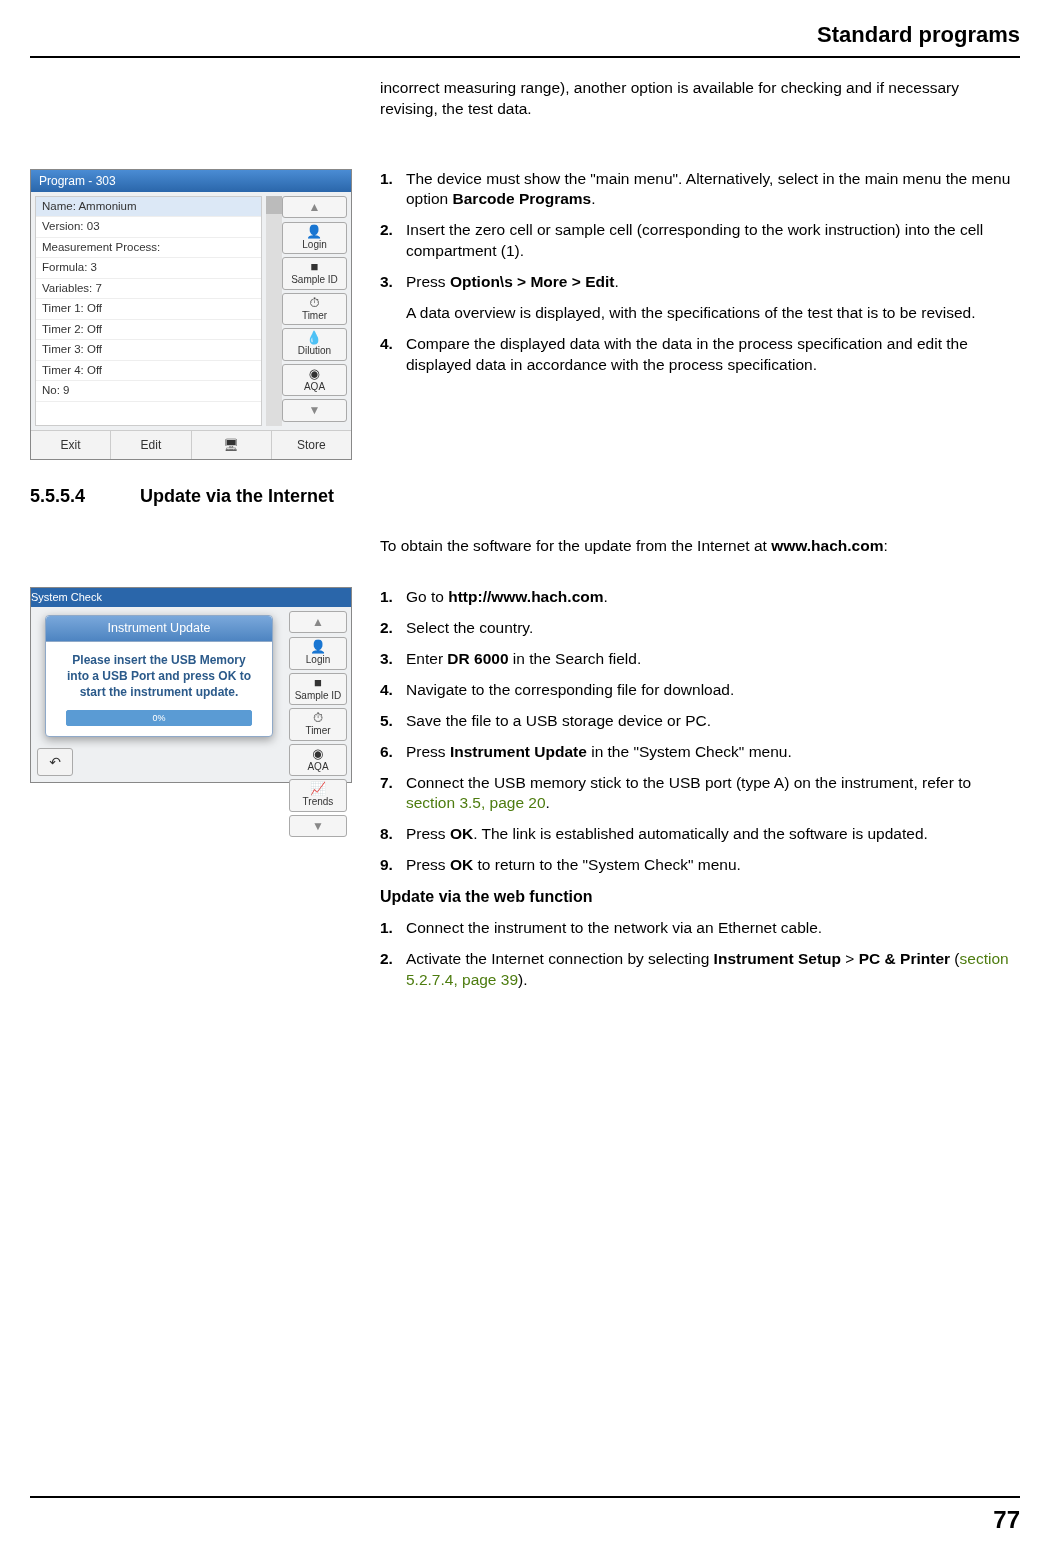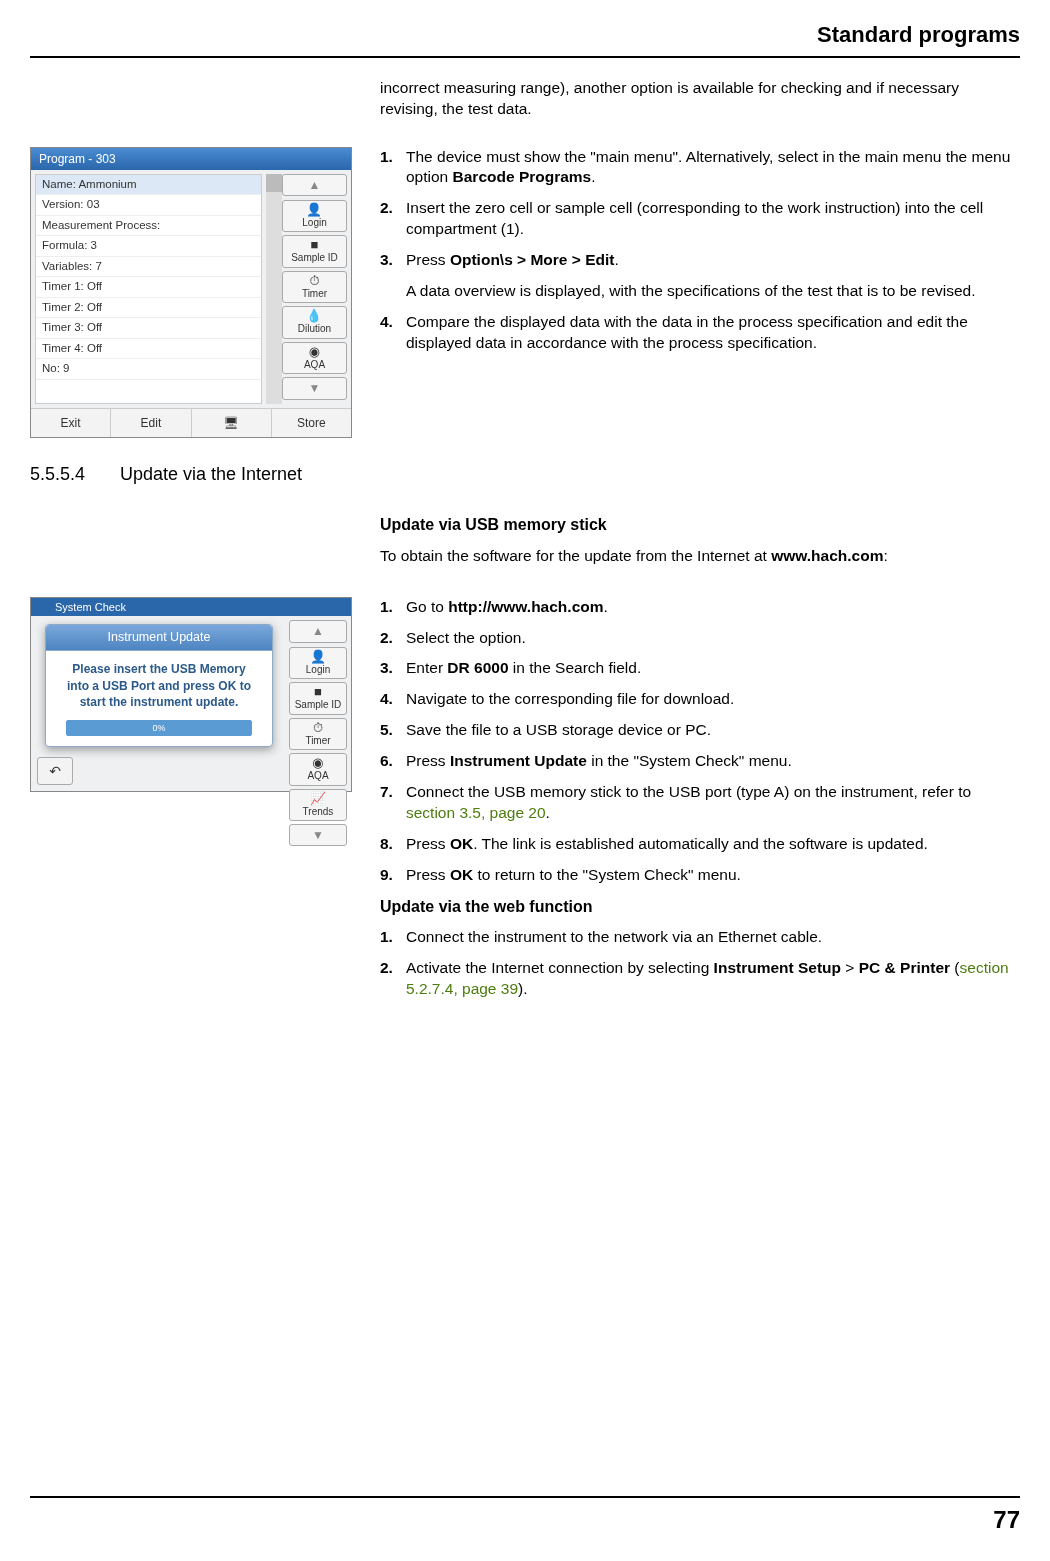--- a/index.html
+++ b/index.html
@@ -42,44 +42,45 @@
   .leftcol {
     width: 330px;
     flex-shrink: 0;
   }
   .rightcol {
     flex: 1;
     padding-left: 20px;
   }
   .intro-fragment {
     margin-left: 350px;
-    margin-bottom: 27px;
+    margin-bottom: 49px;
   }
   ol.steps {
     list-style: none;
     padding: 0;
     margin: 0;
   }
   ol.steps > li {
     display: flex;
     margin-bottom: 10px;
   }
   ol.steps > li .num {
     font-weight: bold;
     width: 26px;
     flex-shrink: 0;
   }
   ol.steps > li .txt { flex: 1; }
   .bold { font-weight: bold; }
   .link { color: #4d7c0f; }
   .sect-heading {
     display: flex;
-    font-weight: normal;
+    font-weight: bold;
     font-size: 18px;
     margin: 20px 0 28px 0;
+    gap: 20px;
   }
   .sect-heading .snum { width: 90px; flex-shrink: 0; }
   .sub-heading {
     font-weight: bold;
     margin: 10px 0 10px 0;
     font-size: 16px;
   }
   .para { margin: 0 0 10px 0; }
 
   
@@ -130,21 +131,21 @@
     font-size:12px;
   }
   .shot1-bottom .bbtn:last-child{border-right:none;}
   .shot1-scroll { width:16px; background:#ddd; position:relative; margin:4px 0;}
   .shot1-scroll::before{content:'';position:absolute;top:0;left:0;right:0;height:18px;background:#bbb;}
 
   
   .shot2-body { display:flex; position:relative; height:175px; }
   .shot2-side { width:58px; padding:4px; }
   .shot2-left { flex:1; position:relative; }
-  .shot2 .topstrip { background:#2a66aa; color:#fff; font-size:11px; padding:2px 24px; }
+  .shot2 .topstrip { background:#2a66aa; color:#fff; font-size:11px; padding:2px 0; }
   .modal {
     position:absolute;
     left:14px; top:8px; right:12px;
     background:#fff;
     border:1px solid #8fa9c8;
     border-radius:4px;
     box-shadow:0 3px 10px rgba(0,0,0,0.35);
   }
   .modal-title{
     background:linear-gradient(#7aa8db,#4d84c1);
@@ -247,21 +248,20 @@
       </ol>
   </div>
 </div>
 
 <div class="sect-heading">
   <span class="snum">5.5.5.4</span>
   <span>Update via the Internet</span>
 </div>
 
 <div style="margin-left:350px; margin-bottom:30px;">
-  <div class="sub-heading">Update via USB memory stick</div>
   <p class="para">
     <span>To obtain the software for the update from the Internet at </span><span class="bold">www.hach.com</span><span>:</span>
   </p>
 </div>
 
 <div class="row">
   <div class="leftcol">
     <div class="shot shot2">
       <div class="topstrip">System Check</div>
       <div class="shot2-body">
@@ -288,21 +288,21 @@
     </div>
   </div>
   <div class="rightcol">
     <ol class="steps" id="steps2">
         <li>
           <span class="num">1.</span>
           <span class="txt">Go to <span class="bold">http://www.hach.com</span>.</span>
         </li>
         <li>
           <span class="num">2.</span>
-          <span class="txt">Select the option.</span>
+          <span class="txt">Select the country.</span>
         </li>
         <li>
           <span class="num">3.</span>
           <span class="txt">Enter <span class="bold">DR 6000</span> in the Search field.</span>
         </li>
         <li>
           <span class="num">4.</span>
           <span class="txt">Navigate to the corresponding file for download.</span>
         </li>
         <li>

